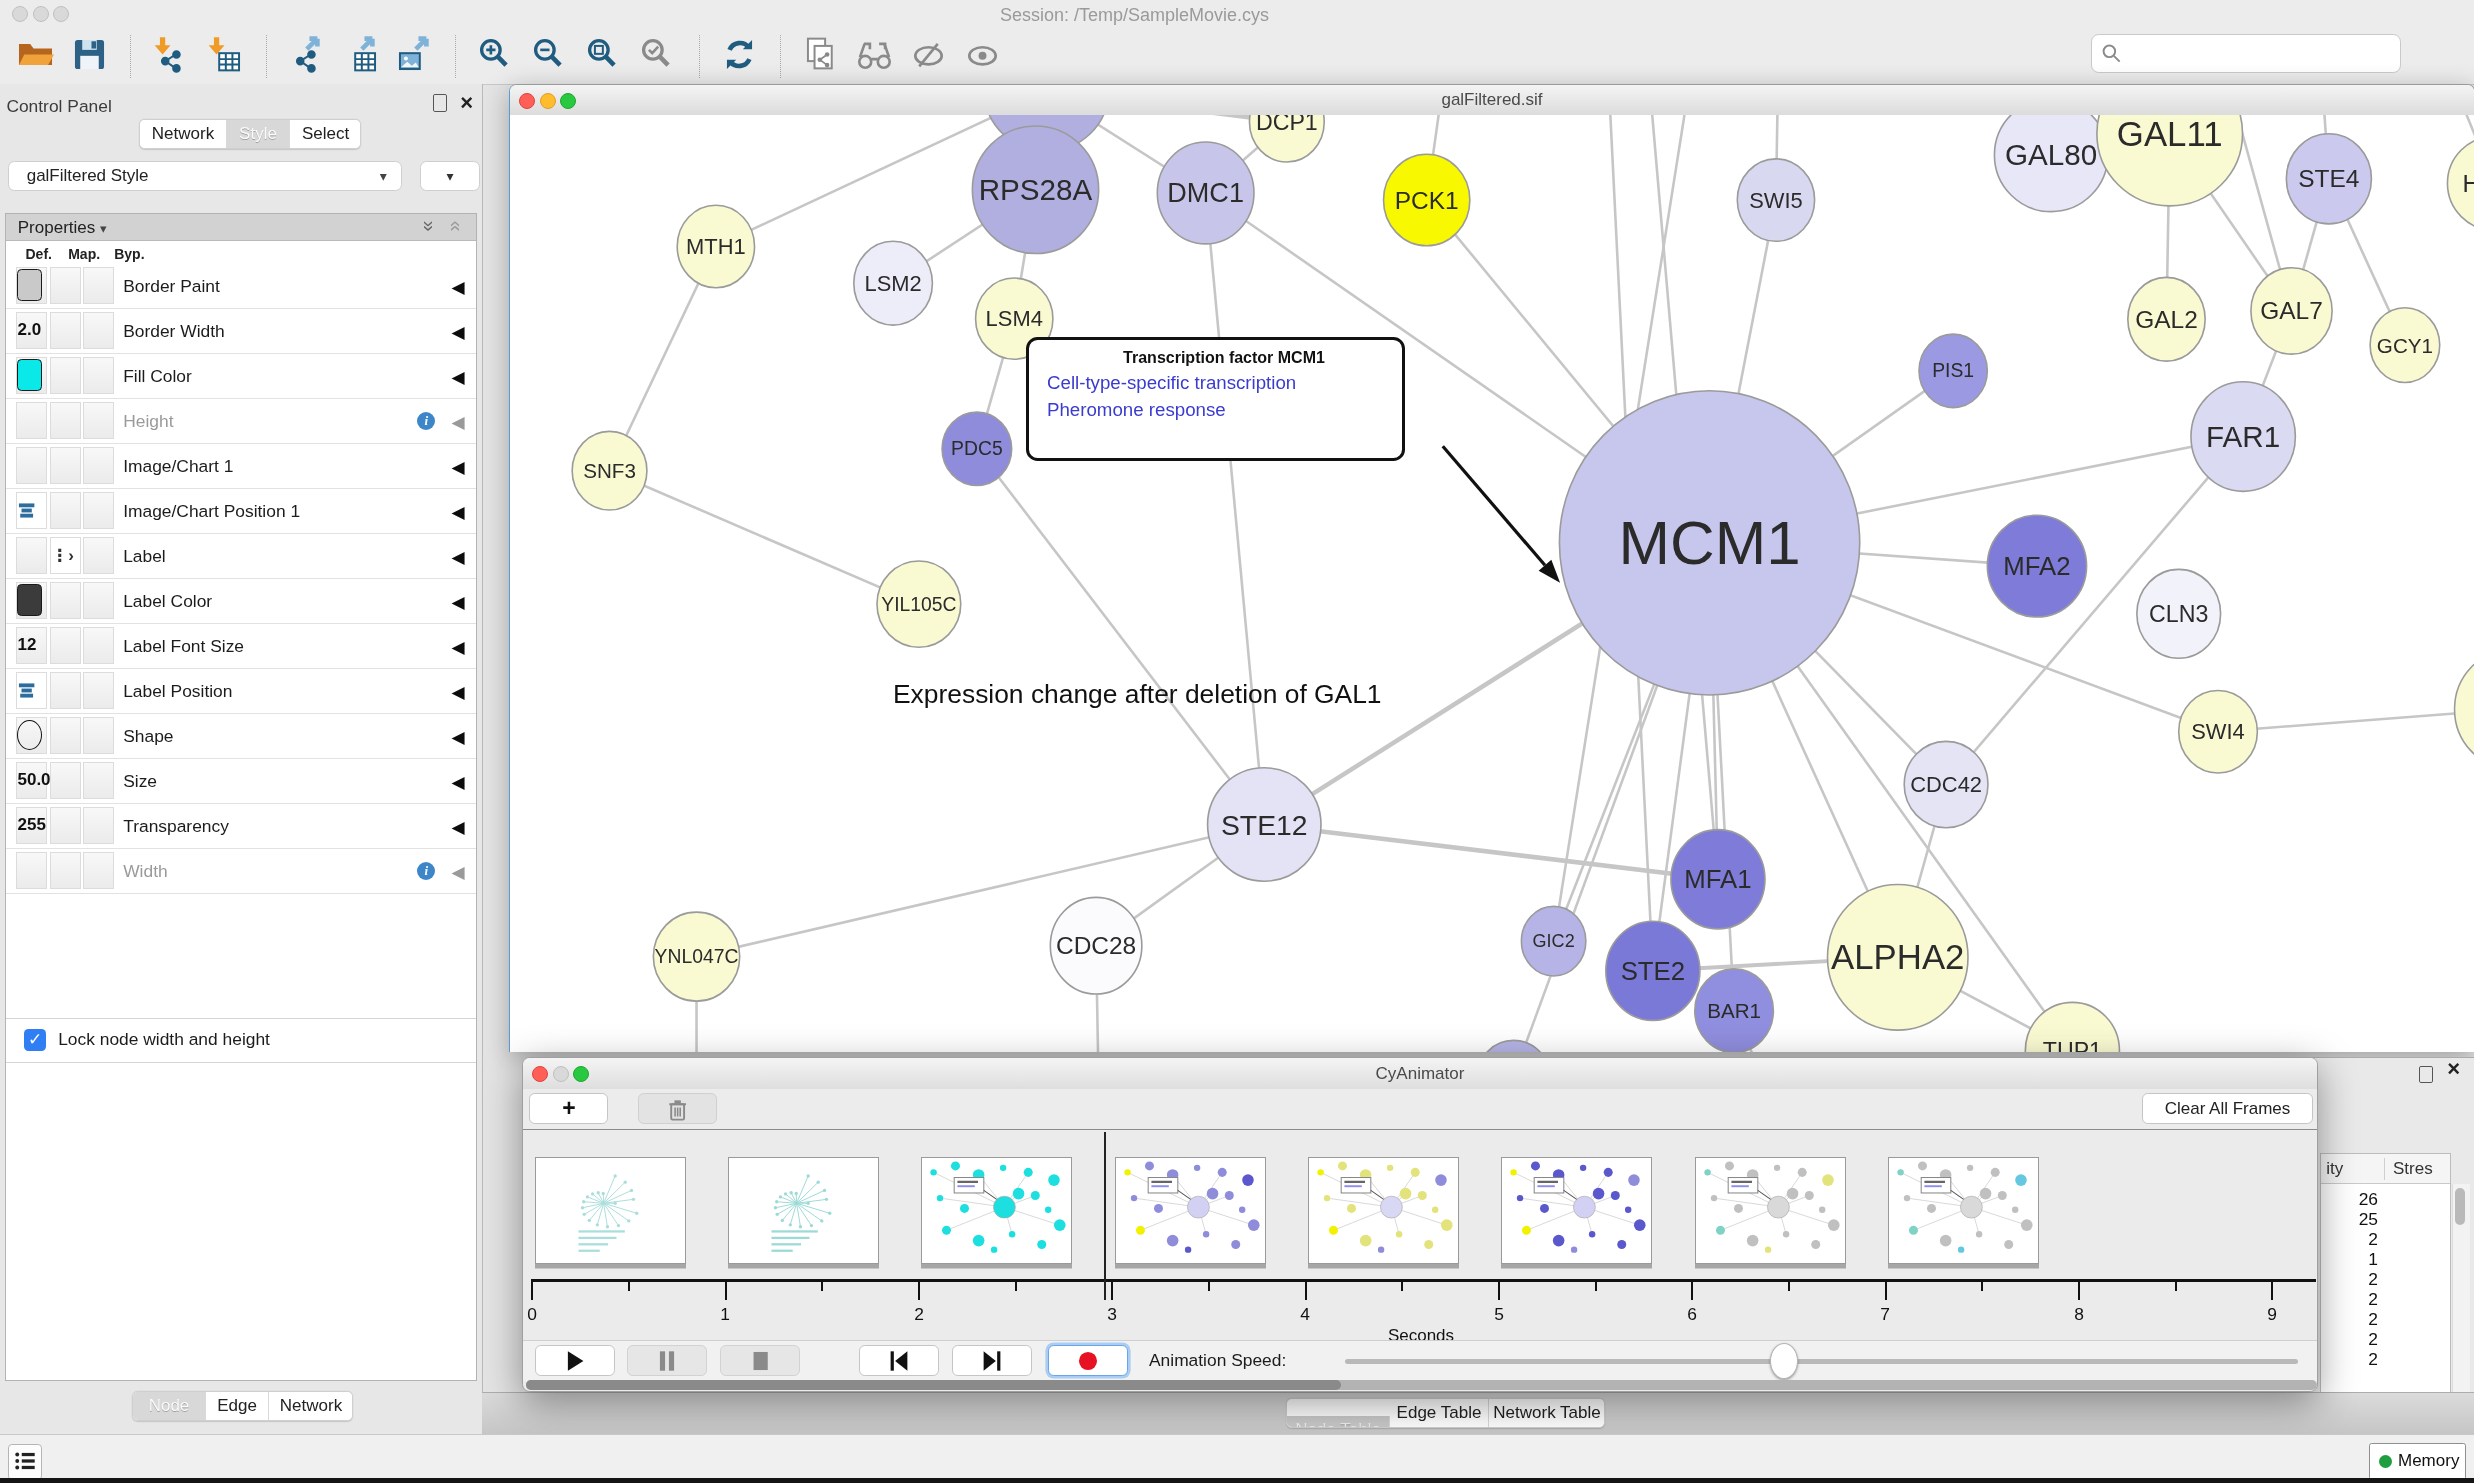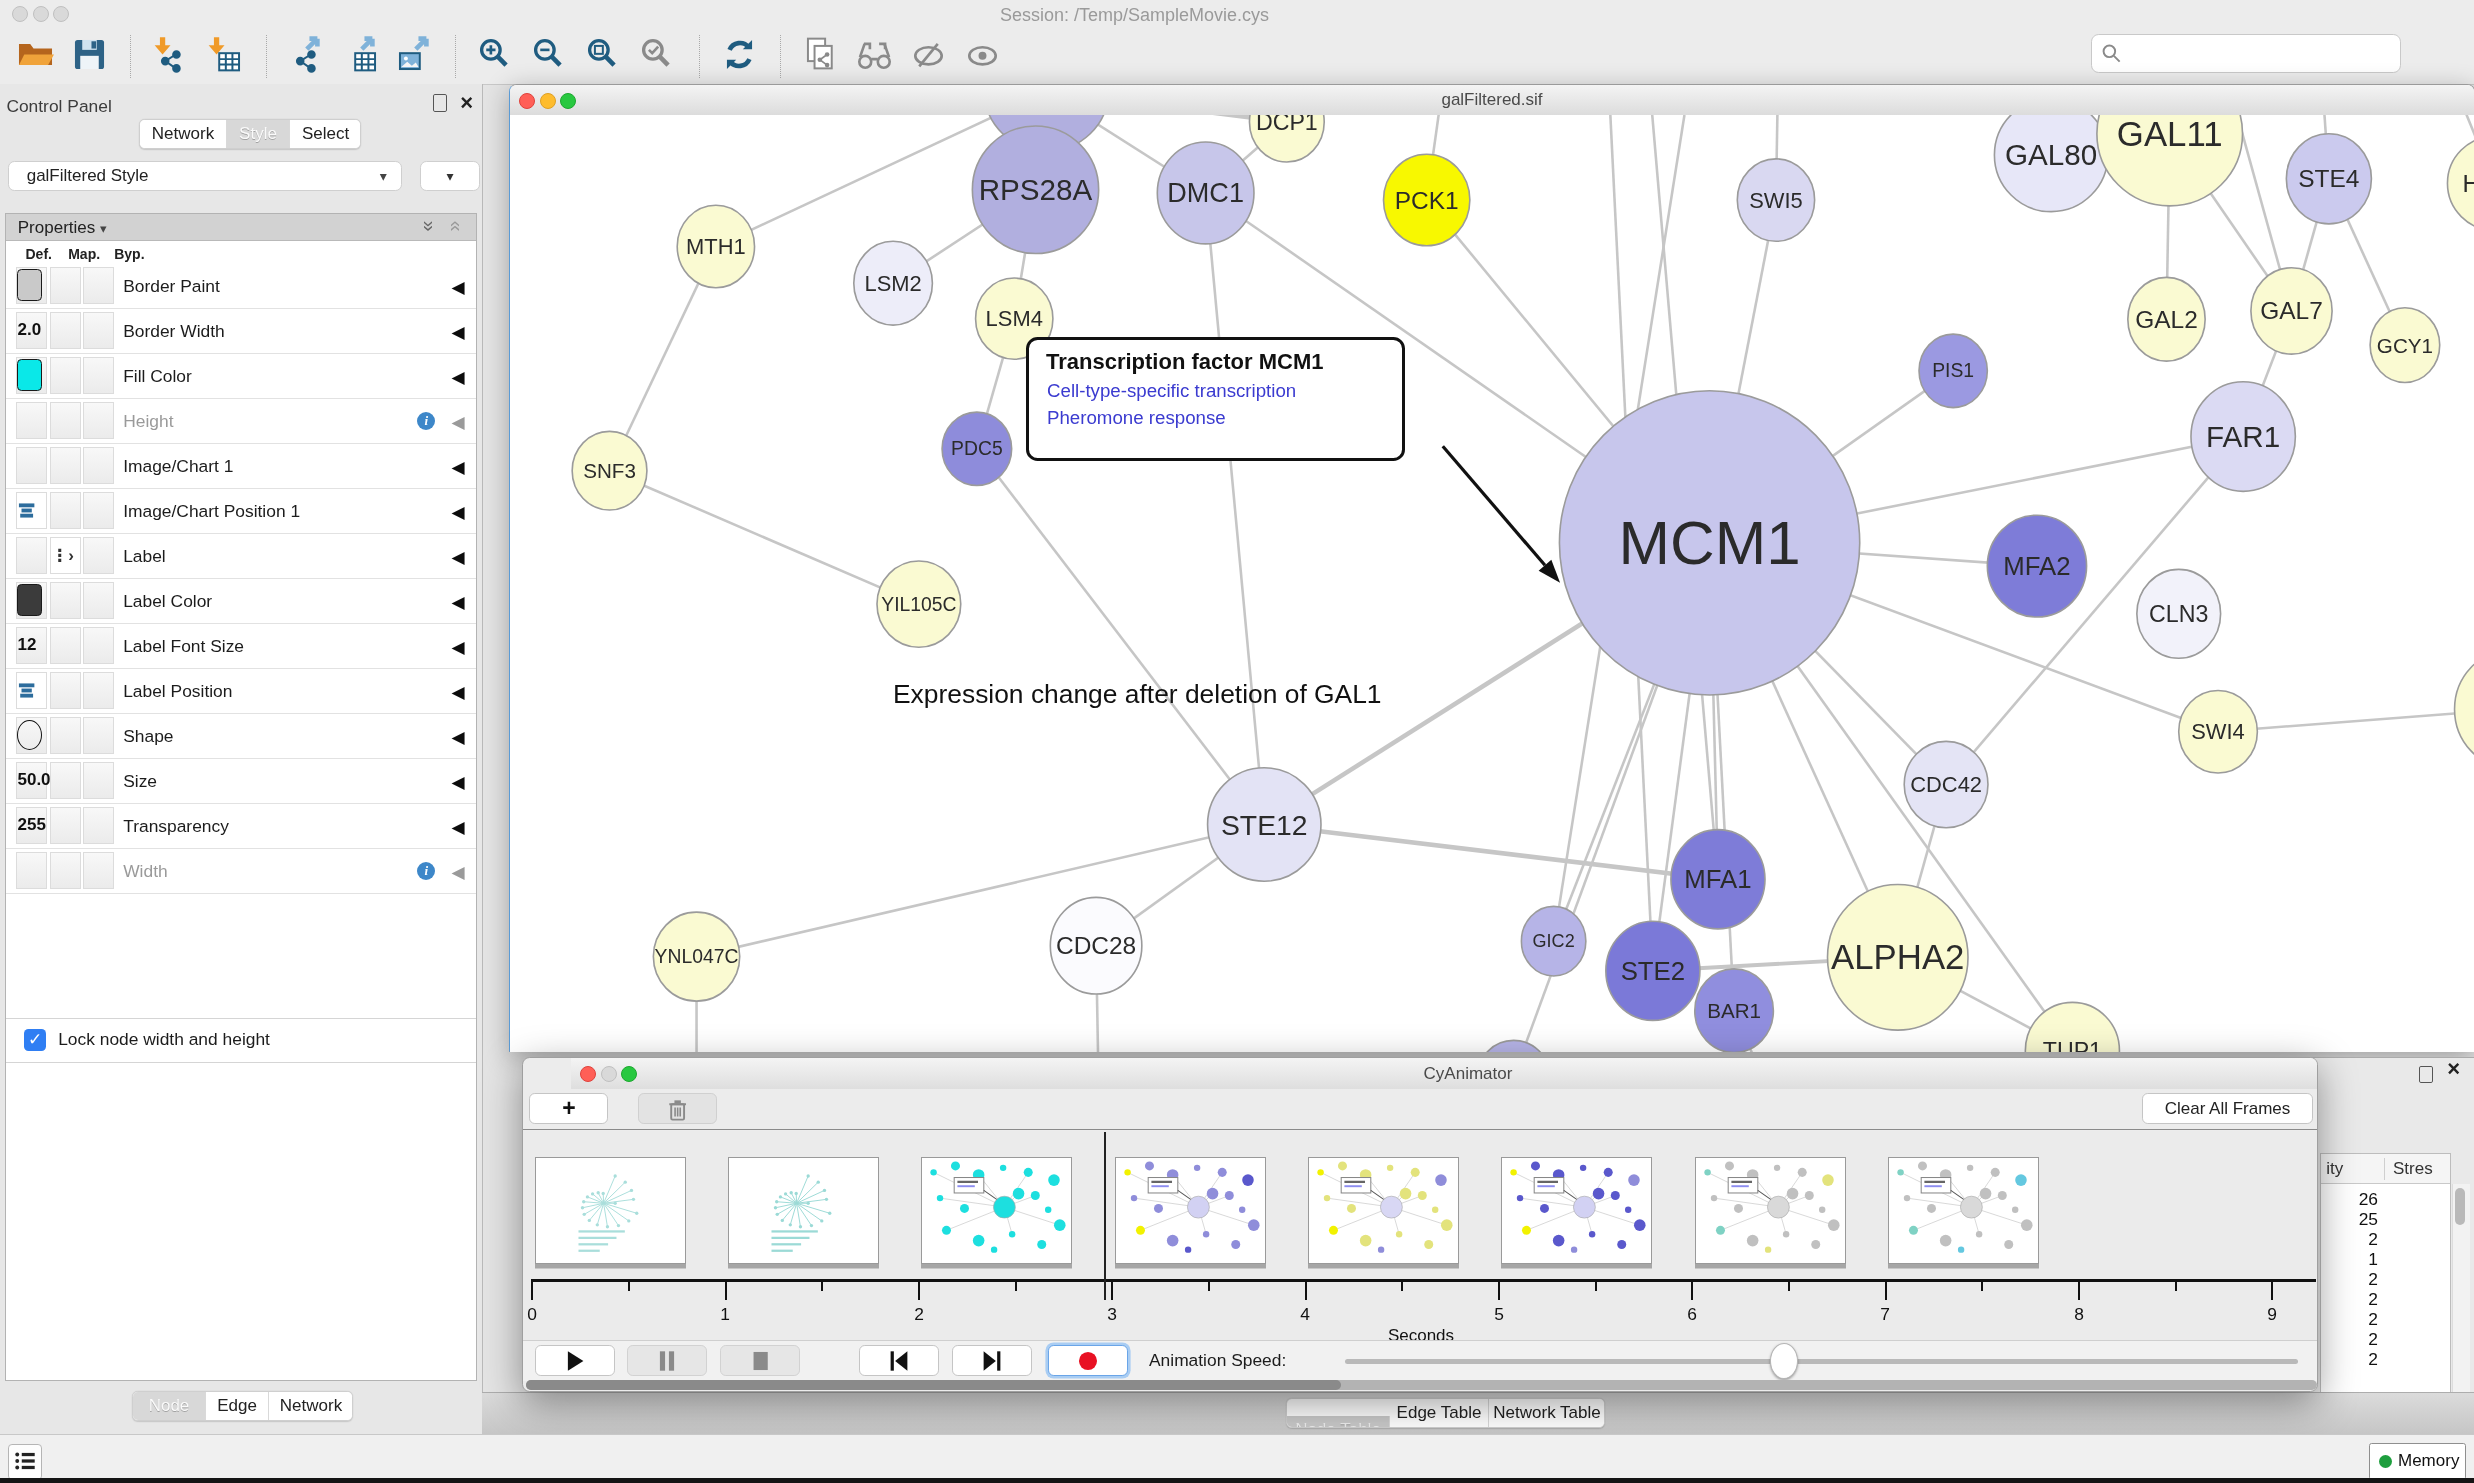--- a/index.html
+++ b/index.html
@@ -48,40 +48,40 @@
   #lockrow{position:absolute;left:0;top:804px;width:100%;height:43px;border-top:0.6px solid #d5d5d5;border-bottom:0.6px solid #d5d5d5;}
   #lockbox{position:absolute;left:18px;top:10.3px;width:22px;height:22px;background:#2f7ef3;border-radius:4.5px;color:#fff;font-size:17px;text-align:center;line-height:22px;}
   #locklabel{position:absolute;left:52px;top:10.3px;font-size:17.4px;color:#1c1c1c;}
   #cp-bottom-tabs{left:132px;top:1307px;width:219px;height:28px;}
   
   #netwin{left:509px;top:84px;width:1966px;height:968px;background:#fff;border-radius:7.7px 7.7px 0 0;box-shadow:0 6.4px 26px rgba(0,0,0,.30);border:0.6px solid #9a9a9a;box-sizing:border-box;border-left:1.9px solid #5b9bd5;}
   #netwin .titlebar{position:absolute;left:0;top:0;width:100%;height:30px;background:linear-gradient(#f4f4f4,#dcdcdc);border-bottom:0.6px solid #b5b5b5;border-radius:6.4px 6.4px 0 0;}
   .wtitle{position:absolute;left:0;top:5.2px;width:100%;text-align:center;font-size:17px;color:#4a4a4a;}
   #net-canvas{position:absolute;left:0;top:30px;width:1963px;height:937px;background:#fff;overflow:hidden;padding-left:37px;}
   #annotation{position:absolute;left:516px;top:222px;width:379px;height:124px;background:#fff;border:3.9px solid #111;border-radius:11.6px;box-sizing:border-box;}
-  #annotation .t{margin:9px 0 0 17px;font-size:22px;font-weight:bold;color:#111;}
+  #annotation .t{margin:9px 0 0 17px;font-size:16px;font-weight:bold;color:#111;text-align:center;}
   #annotation .l{margin:5.2px 0 0 18px;font-size:18.7px;color:#3b3bd0;}
   #caption{position:absolute;left:383px;top:564px;font-size:26.4px;color:#111;}
   
   #tpanel{left:2269px;top:1057px;width:206px;height:377px;background:#e9e9e9;border:0.6px solid #ababab;box-sizing:border-box;}
   #tp-table{position:absolute;left:50px;top:95px;width:129px;height:258px;background:#fff;border:0.6px solid #bdbdbd;}
   #tp-head{position:absolute;left:0;top:0;width:100%;height:30px;background:#f5f5f5;border-bottom:0.6px solid #c9c9c9;box-sizing:border-box;}
   #tp-head .c1{position:absolute;left:5.2px;top:5.2px;font-size:17px;color:#333;}
   #tp-head .div{position:absolute;left:63px;top:3.9px;height:22px;border-left:0.6px solid #cfcfcf;}
   #tp-head .c2{position:absolute;left:72px;top:5.2px;font-size:17px;color:#333;}
   .tpval{position:absolute;width:57px;text-align:right;font-size:17.4px;color:#111;}
   #tp-scroll{position:absolute;left:182px;top:126px;width:17px;height:227px;background:#f2f2f2;border-left:0.6px solid #ddd;}
   #tp-thumb{position:absolute;left:185px;top:130px;width:9.7px;height:37px;background:#b9b9b9;border-radius:5.2px;}
   
   #btabbar{left:482px;top:1392px;width:1993px;height:43px;background:linear-gradient(#dbdbdb,#c5c5c5);border-top:0.6px solid #adadad;}
   #table-tabs{left:1286px;top:1398px;width:317px;height:28px;}
   #table-tabs .tab.active{background:#c9c9c9;color:#efefef;margin-top:17px;}
   
   #animator{left:522px;top:1057px;width:1796px;height:335px;background:#ececec;border-radius:7.7px;box-shadow:0 10.3px 39px rgba(0,0,0,.40);overflow:hidden;border:0.6px solid #9f9f9f;box-sizing:border-box;}
-  #animator .titlebar{position:absolute;left:0;top:0;width:100%;height:31px;background:linear-gradient(#f4f4f4,#dedede);border-bottom:0.6px solid #bdbdbd;margin-left:48px;}
+  #animator .titlebar{position:absolute;left:0;top:0;width:100%;height:31px;background:linear-gradient(#f4f4f4,#dedede);border-bottom:0.6px solid #bdbdbd;}
   #anim-toolbar{position:absolute;left:0;top:31px;width:100%;height:40px;background:#ececec;border-bottom:1.9px solid #8a8a8a;}
   .abtn{position:absolute;top:3.9px;height:31px;border-radius:5.8px;box-sizing:border-box;text-align:center;}
   #add-btn{left:6.4px;width:79px;background:#fff;border:0.6px solid #c5c5c5;font-size:23px;font-weight:bold;color:#111;line-height:28px;}
   #trash-btn{left:115px;width:79px;background:#e3e3e3;border:0.6px solid #d0d0d0;}
   #trash-btn svg{margin-top:5.2px;}
   #clear-btn{left:1619px;width:171px;background:#fff;border:0.6px solid #c5c5c5;font-size:17px;color:#222;line-height:30px;}
   #timeline{position:absolute;left:0;top:73px;width:100%;height:209px;background:#ebebeb;}
   .frame{position:absolute;top:26px;width:151px;height:107px;background:#fff;border:0.6px solid #9a9a9a;box-shadow:0 4.5px 0 rgba(110,110,110,.55);box-sizing:border-box;}
   #axisline{position:absolute;left:8.4px;top:148px;width:1785px;height:2.6px;background:#111;}
   .tick{position:absolute;top:151px;width:1.9px;background:#111;}

